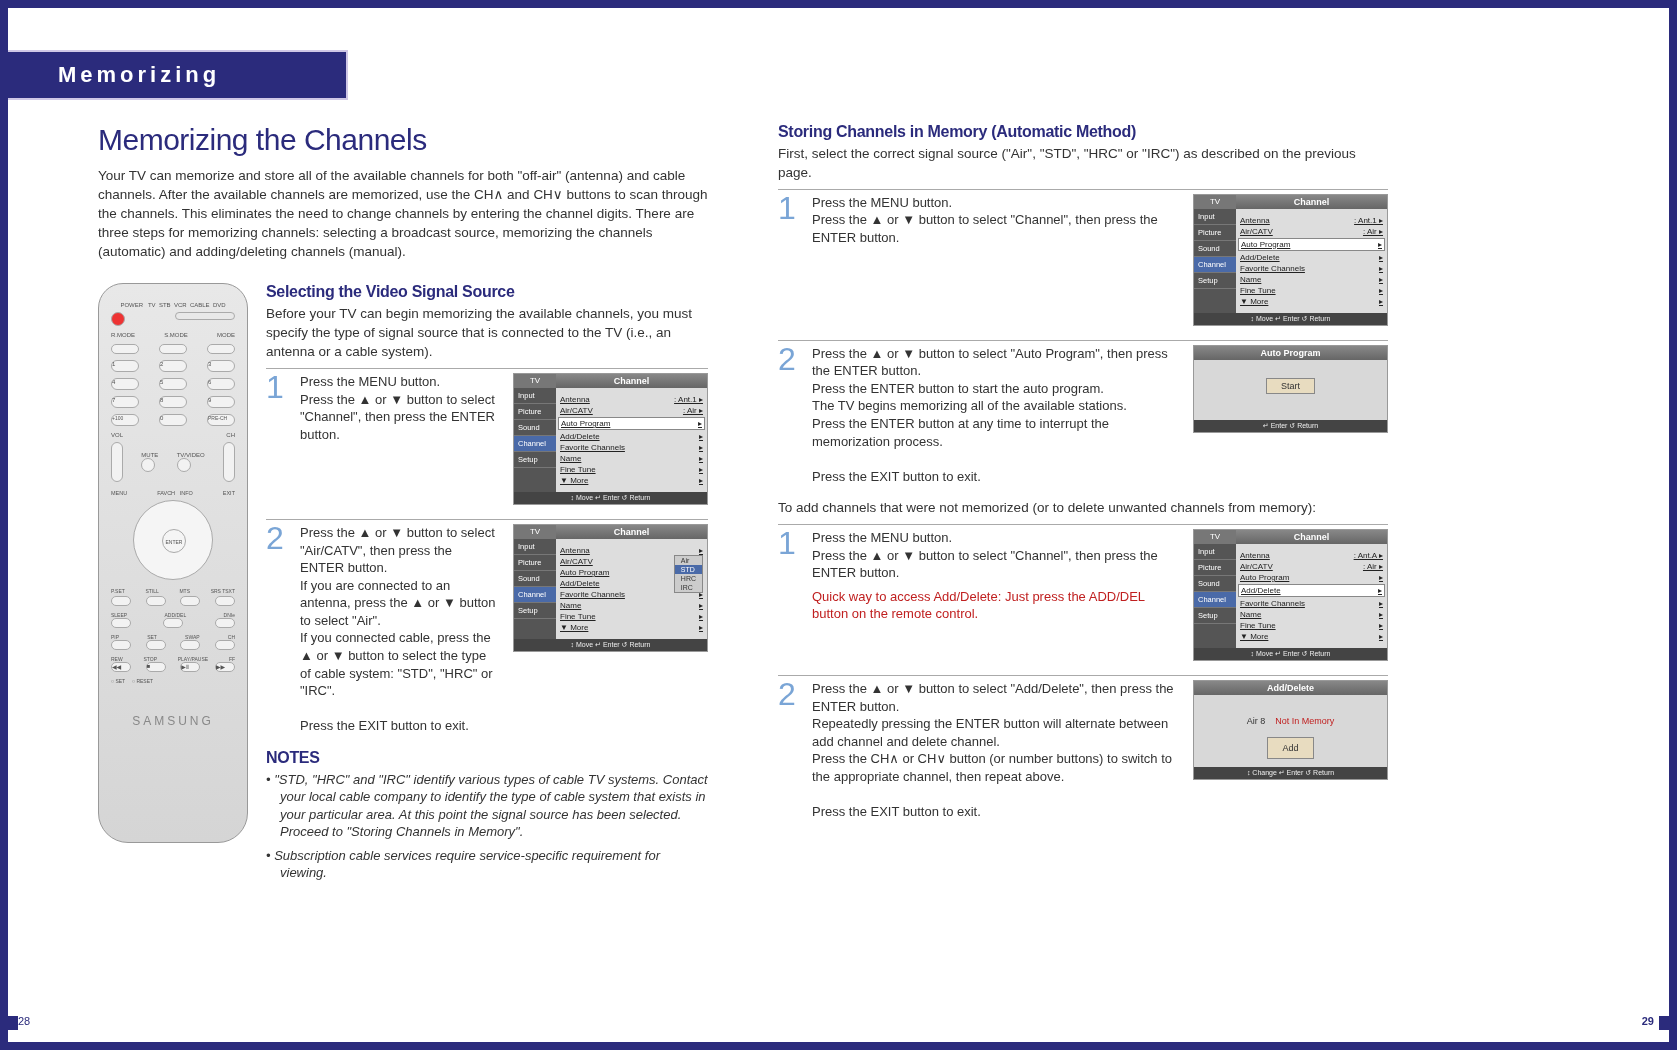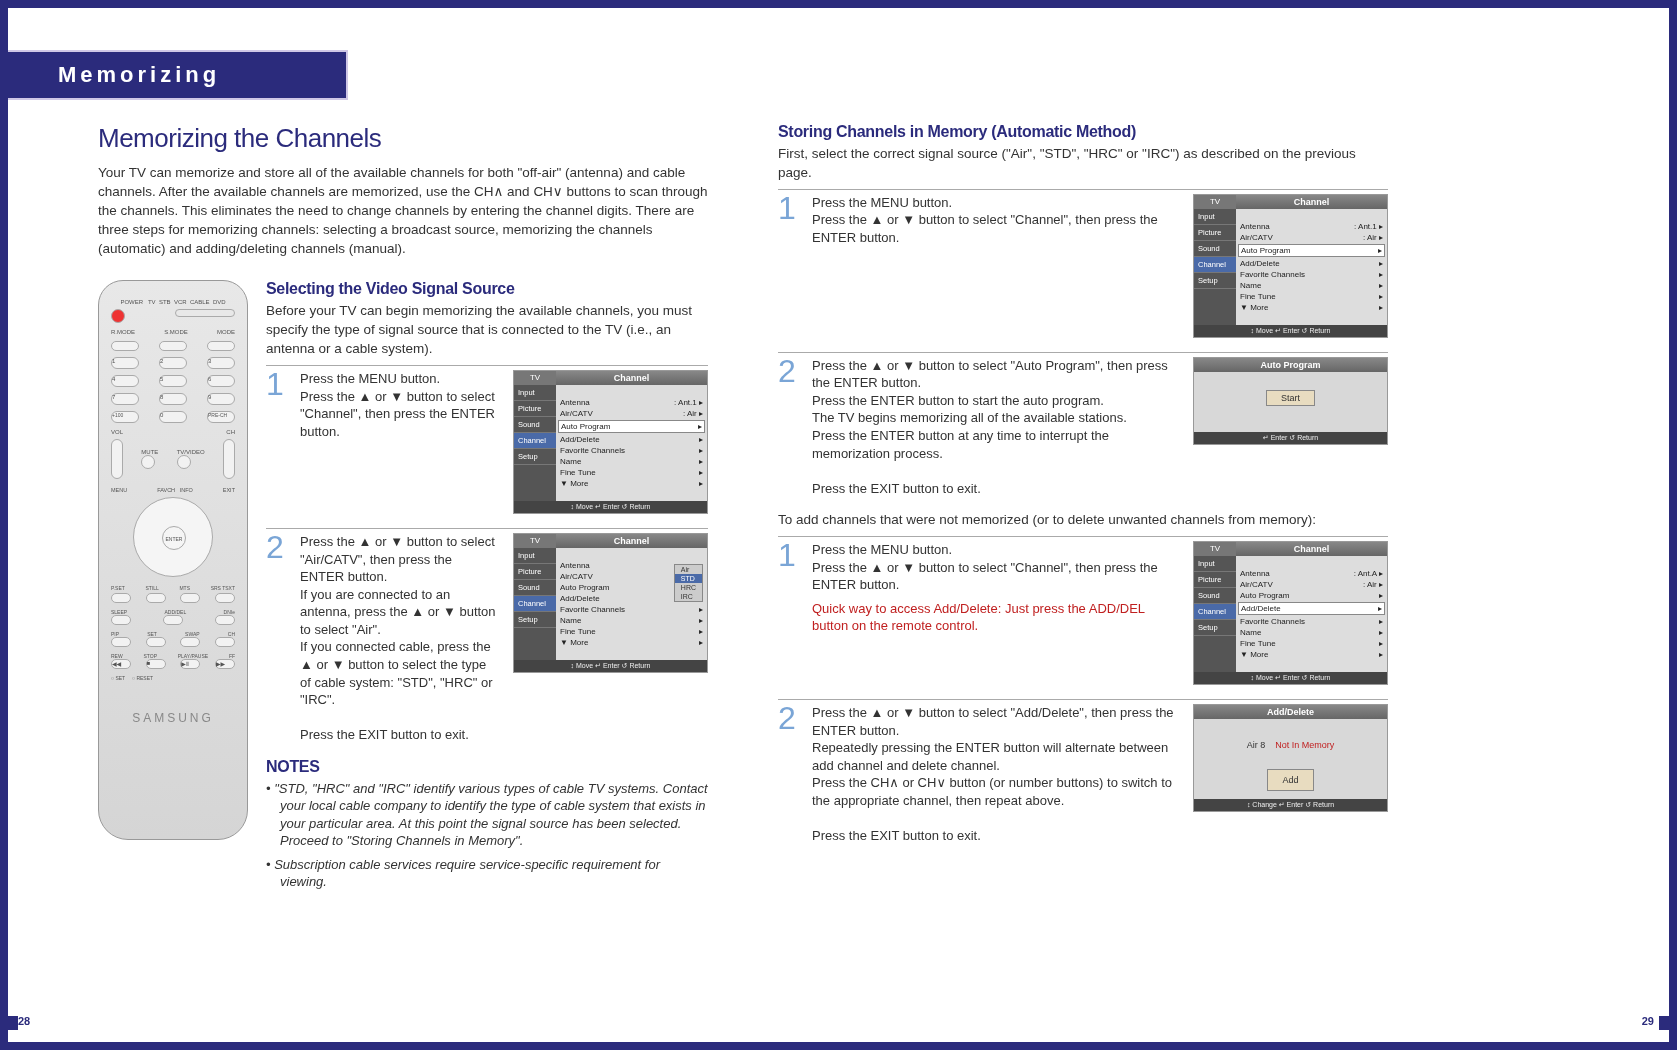--- a/index.html
+++ b/index.html
@@ -34,21 +34,21 @@
   .columns {
     display: flex;
     margin-top: 75px;
     gap: 70px;
   }
   .col { flex: 1; }
   .col-left { padding-left: 50px; max-width: 660px; }
   .col-right { padding-right: 10px; max-width: 620px; }
   h2.main {
     color: #2b2b7c;
-    font-size: 26px;
+    font-size: 30px;
     font-weight: normal;
     margin-bottom: 10px;
     font-family: "Arial Narrow", Arial, sans-serif;
     letter-spacing: -0.5px;
   }
   h3.sub {
     color: #2b2b7c;
     font-size: 16px;
     font-weight: bold;
     margin-bottom: 4px;
@@ -117,29 +117,29 @@
   .menushot .mtitle {
     background:linear-gradient(#888,#666); color:#fff; font-weight:bold;
     text-align:center; padding:2px; font-size:9px;
   }
   .menushot .mrow { display:flex; }
   .menushot .mside {
     width:42px; background:#555; color:#fff;
   }
   .menushot .mside div { padding:3px 4px; border-bottom:1px solid #777; font-size:7.5px;}
   .menushot .mside .act { background:#4a6aa8; }
-  .menushot .mmain { flex:1; background:#ddd; color:#222; padding:12px 4px;}
+  .menushot .mmain { flex:1; background:#ddd; color:#222; padding:6px 4px;text-decoration:underline;}
   .menushot .mmain div { padding:1px 0; display:flex; justify-content:space-between;}
   .menushot .mmain .hl { background:#fff; border:1px solid #888; margin:1px -2px; padding:1px 2px;}
   .menushot .mfoot { background:#444; color:#eee; text-align:center; padding:2px; font-size:7px;}
   .notes h3.sub { margin-top:10px; }
   .notes ul { list-style:none; padding-left:0;}
   .notes li { font-style:italic; font-size:13px; line-height:1.35; margin-bottom:6px; font-family:"Arial Narrow",Arial,sans-serif; padding-left:14px; text-indent:-14px;}
   .notes li::before { content:"• "; }
-  .pagenum-l { position:absolute; bottom:15px; left:10px; color:#2b2b7c; font-size:11px; font-weight:bold;}
+  .pagenum-l { position:absolute; bottom:15px; left:10px; color:#2b2b7c; font-size:11px; font-weight:normal;}
   .pagenum-r { position:absolute; bottom:15px; right:15px; color:#2b2b7c; font-size:11px; font-weight:bold;}
   .pagebar-l { position:absolute; bottom:12px; left:-8px; width:18px; height:14px; background:#2b2b7c;}
   .pagebar-r { position:absolute; bottom:12px; right:-8px; width:18px; height:14px; background:#2b2b7c;}
   .simple-menu {
     width:195px; border:1px solid #999; background:#ccc; font-size:8px; margin-left:4px;
   }
   .simple-menu .mtitle{ background:linear-gradient(#888,#666); color:#fff; text-align:center; padding:2px; font-size:9px; font-weight:bold;}
   .simple-menu .body { background:#d8d8d8; padding:18px 0 8px 0; text-align:center; min-height:60px;}
   .simple-menu .start { display:inline-block; background:#e8dcc0; border:1px solid #888; padding:2px 14px; font-size:9px;}
   .simple-menu .mfoot{ background:#444; color:#eee; text-align:center; padding:2px; font-size:7px;}
@@ -548,21 +548,21 @@
         <div class="steptext smallcol" style="white-space:pre-line;">Press the ▲ or ▼ button to select "Add/Delete", then press the ENTER button.
 Repeatedly pressing the ENTER button will alternate between add channel and delete channel.
 Press the CH∧ or CH∨ button (or number buttons) to switch to the appropriate channel, then repeat above.
 
 Press the EXIT button to exit.</div>
         <div class="simple-menu adddel-menu">
           <div class="mtitle">Add/Delete</div>
           <div class="body">
             <span>Air 8</span>&nbsp;&nbsp;&nbsp;
             <span class="nim">Not In Memory</span><br>
-            <span class="start" style="margin-top:16px;display:inline-block;">Add</span>
+            <span class="start" style="margin-top:8px;display:inline-block;">Add</span>
           </div>
           <div class="mfoot">↕ Change    ↵ Enter        ↺ Return</div>
         </div>
       </div>
     </div>
   </div>
 
   <div class="pagebar-l"></div>
   <div class="pagenum-l">28</div>
   <div class="pagebar-r"></div>

